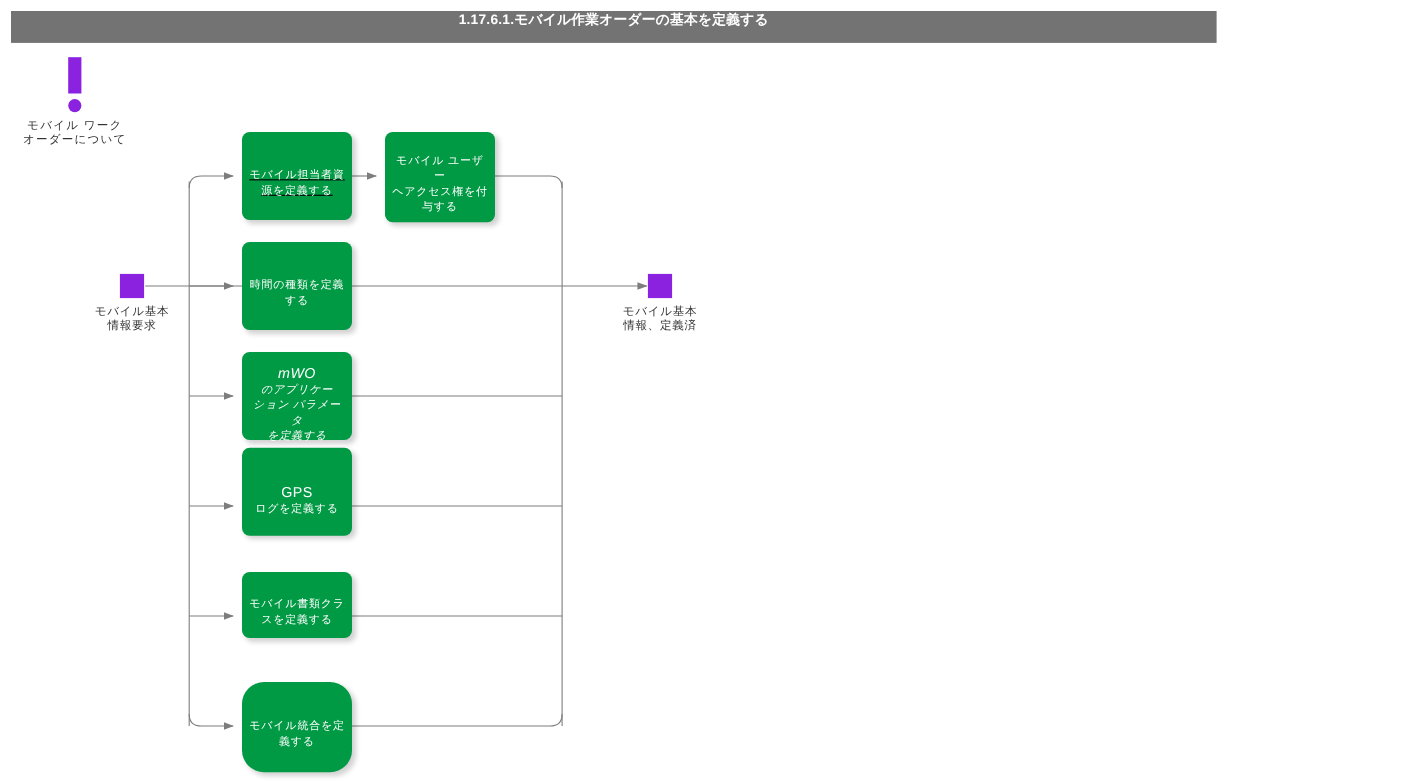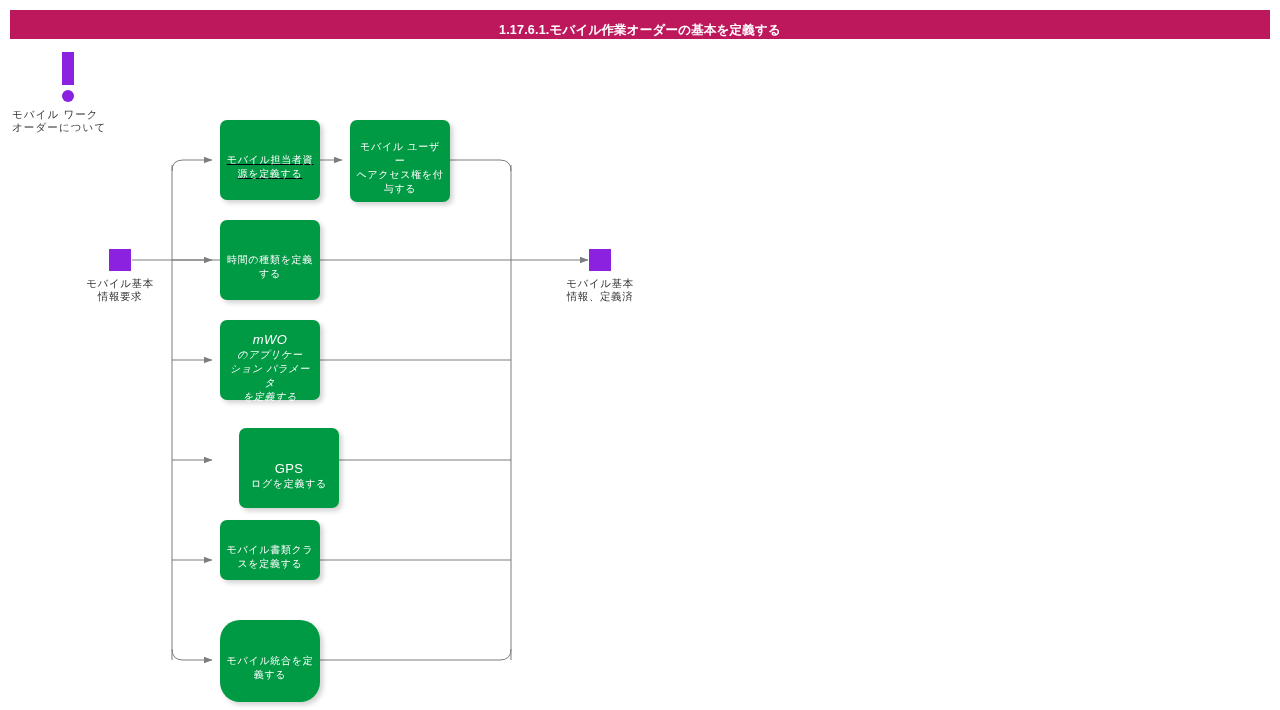--- a/index.html
+++ b/index.html
@@ -13,25 +13,25 @@
     position: relative;
     overflow: hidden;
     font-family: "Liberation Sans", "DejaVu Sans", sans-serif;
   }
 
   
   #header-bar {
     position: absolute;
     left: 10px;
     top: 10px;
-    width: 1260px;
+    width: 1096px;
     height: 29px;
-    background: #be185d;
+    background: #737373;
     display: flex;
-    align-items: flex-end;
+    align-items: flex-start;
     justify-content: center;
   }
   #header-title {
     color: #ffffff;
     font-size: 12.5px;
     font-weight: bold;
     letter-spacing: 0.2px;
     white-space: nowrap;
   }
 
@@ -43,20 +43,21 @@
     width: 1280px;
     height: 710px;
   }
 
   
   #note-annotation {
     position: absolute;
     left: 12px;
     top: 52px;
     width: 112px;
+    text-align: center;
   }
   #note-icon {
     width: 112px;
     height: 50px;
     position: relative;
   }
   #note-icon .bang-bar {
     position: absolute;
     left: 50px;
     top: 0px;
@@ -130,21 +131,21 @@
     font-size: 13px;
     letter-spacing: 0.4px;
     display: block;
     line-height: 17px;
   }
 
   #box-r1c1 { left: 220px; top: 120px; height: 80px; text-decoration: underline; }
   #box-r1c2 { left: 350px; top: 120px; height: 82px; }
   #box-r2c1 { left: 220px; top: 220px; height: 80px; }
   #box-r3c1 { left: 220px; top: 320px; height: 80px; font-style: italic; }
-  #box-r4c1 { left: 220px; top: 428px; height: 80px; margin-left: 19px; }
+  #box-r4c1 { left: 220px; top: 407px; height: 80px; }
   #box-r5c1 { left: 220px; top: 520px; height: 60px; }
   #box-r6c1 { left: 220px; top: 620px; height: 82px; border-radius: 20px; }
 </style>
 </head>
 <body>
 
 <div id="header-bar">
   <div id="header-title">1.17.6.1.モバイル作業オーダーの基本を定義する</div>
 </div>
 

